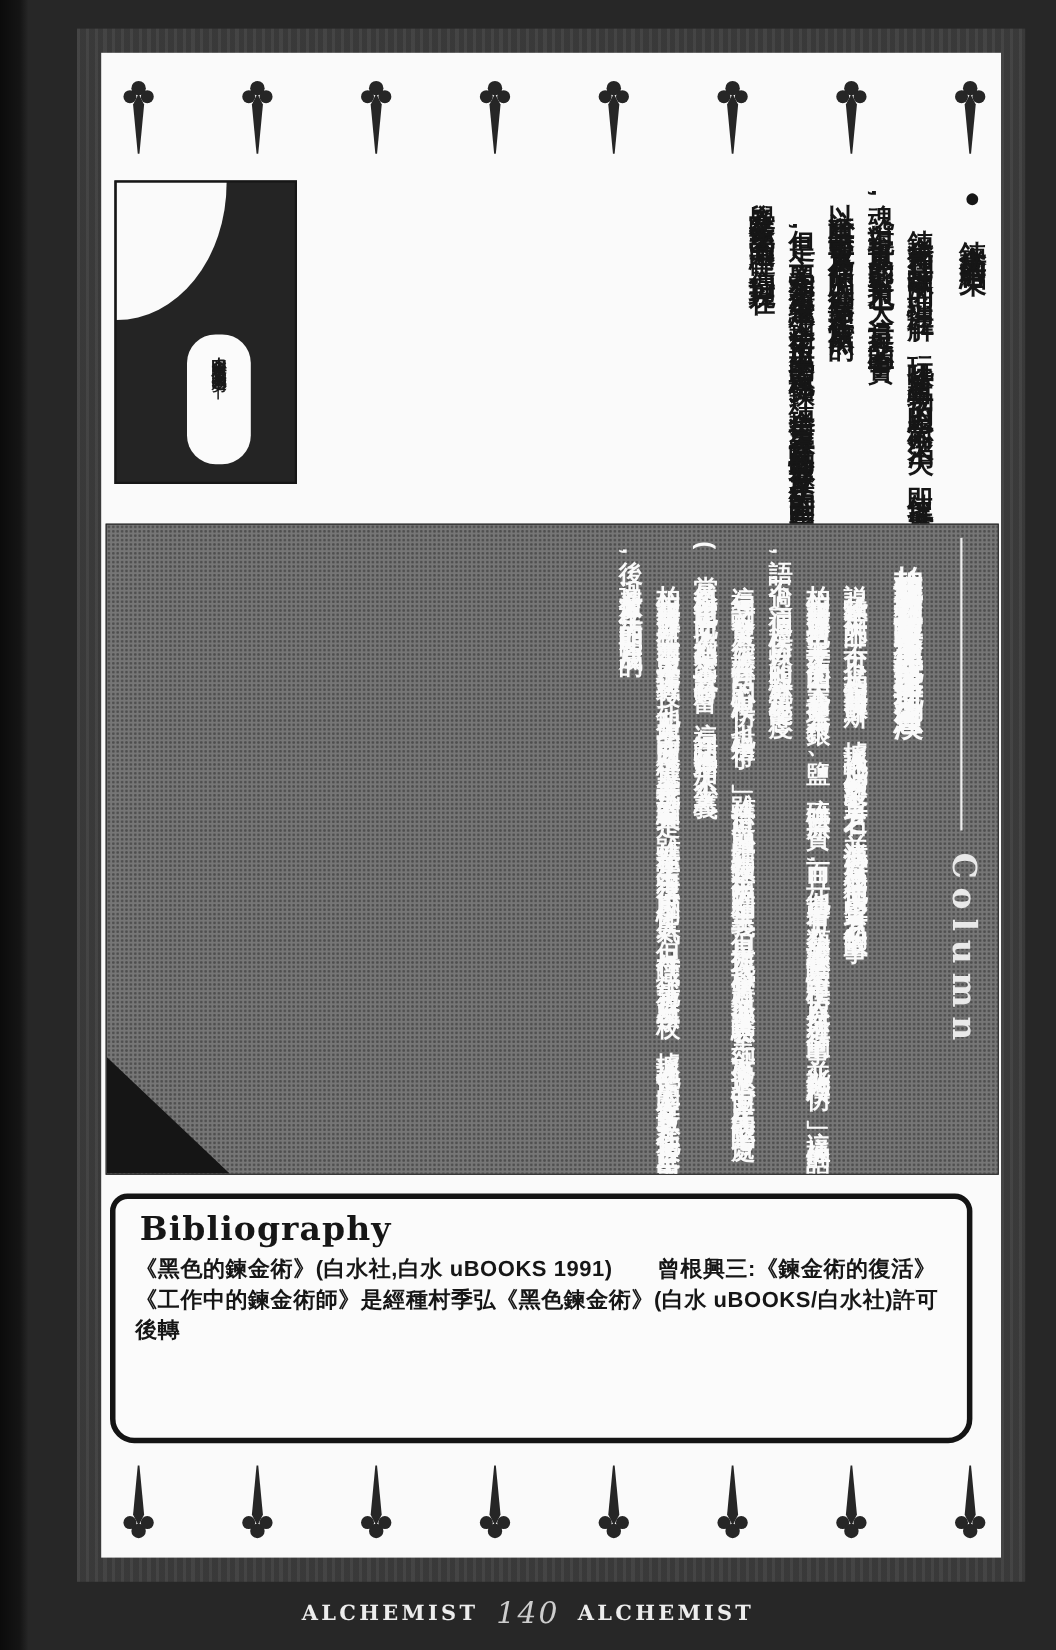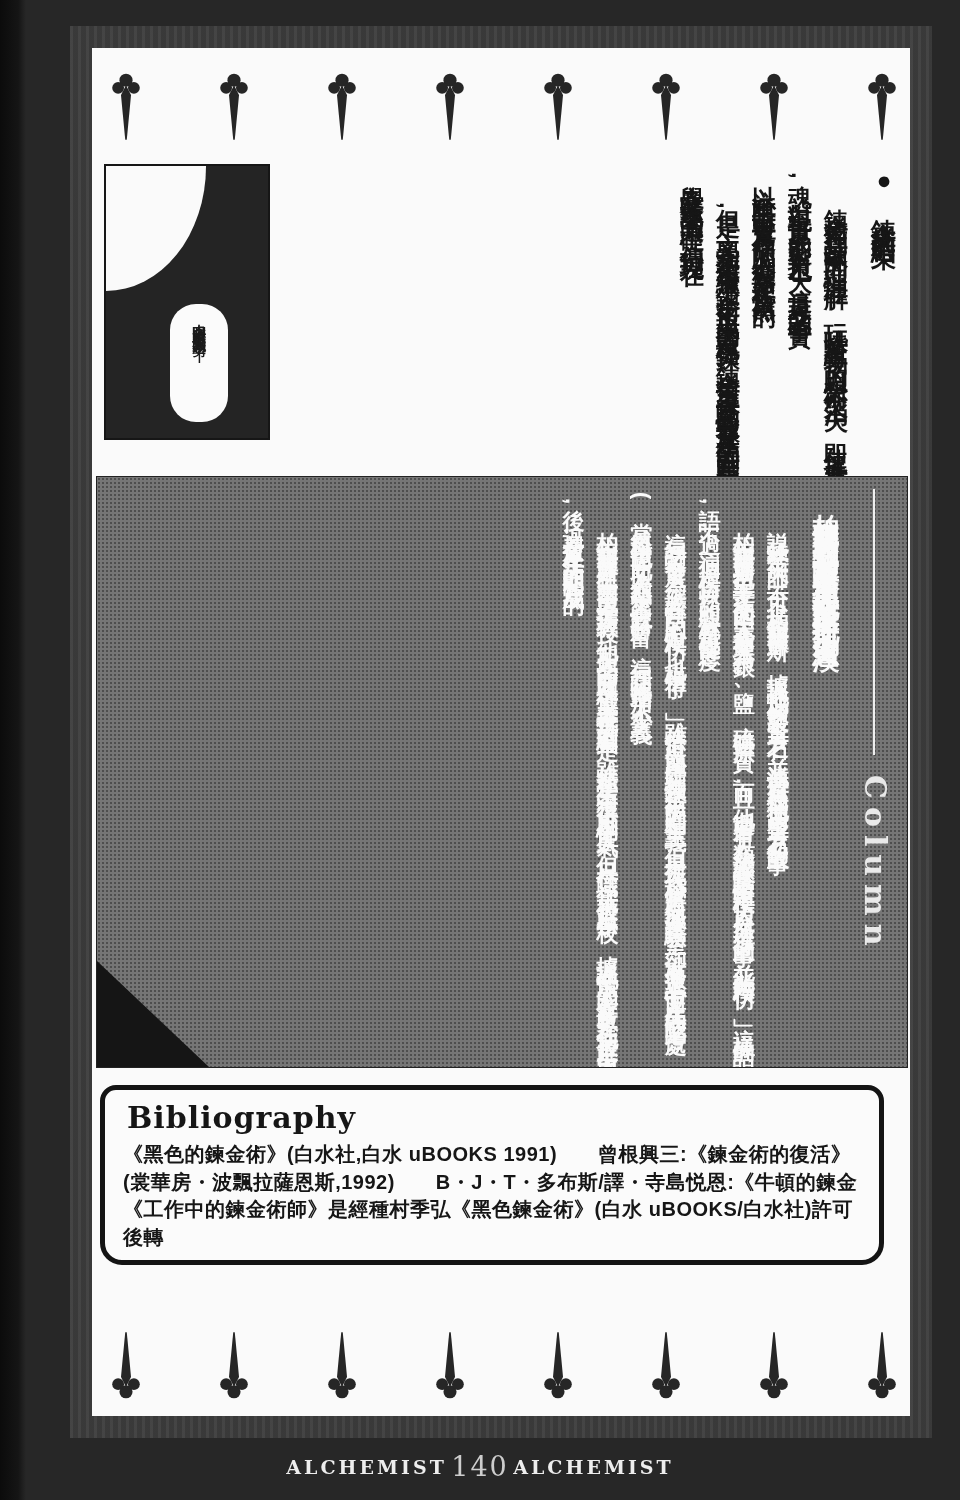--- a/index.html
+++ b/index.html
@@ -53,32 +53,32 @@
   .column-content{position:absolute;top:15px;right:60px;height:560px;max-width:700px;
     writing-mode:vertical-rl;text-orientation:mixed;}
   .col-title{font-size:27px;font-weight:800;letter-spacing:4px;line-height:1.26;
     margin:0 4px 0 14px;}
   .column-content p{font-size:22px;font-weight:600;letter-spacing:6px;line-height:1.55;
     margin:0;text-indent:1em;}
   .corner-fold{position:absolute;left:0;bottom:0;width:112px;height:106px;
     background:#151515;clip-path:polygon(0 0,100% 100%,0 100%);}
 
   
-  .bib-box{position:absolute;left:8px;top:1037px;width:784px;height:180px;
+  .bib-box{position:absolute;left:8px;top:1037px;width:784px;height:227px;
     background:#fbfbfb;border:5px solid #141414;border-radius:16px 16px 22px 22px;
     padding:8px 18px;box-sizing:border-box;overflow:hidden;}
   .bib-title{font-family:"DejaVu Serif",serif;font-size:30px;font-weight:900;
     letter-spacing:1px;color:#161616;margin:2px 0 6px 4px;}
   .bib-line{font-size:20px;font-weight:600;line-height:27.5px;letter-spacing:.5px;color:#161616;}
 
   
   .footer{position:absolute;left:0;bottom:18px;width:100%;text-align:center;color:#ededed;}
   .footer-brand{font-family:"DejaVu Serif",serif;font-weight:bold;font-size:19px;letter-spacing:3px;}
   .footer-num{font-family:"DejaVu Serif",serif;font-weight:400;font-size:27px;
-    color:#cdcdcd;margin:0 0;letter-spacing:2px;vertical-align:-2px;}
+    color:#cdcdcd;margin:0 12px;letter-spacing:2px;vertical-align:-2px;font-style:italic;}
 </style>
 </head>
 <body>
 
 <svg width="0" height="0" style="position:absolute" aria-hidden="true">
   <defs>
     <symbol id="orn-shape" viewBox="0 0 28 64">
       <circle cx="14" cy="7.5" r="6"></circle>
       <circle cx="6.8" cy="14.5" r="5.4"></circle>
       <circle cx="21.2" cy="14.5" r="5.4"></circle>
@@ -143,21 +143,20 @@
         <p>柏拉塞爾蘇斯把亞里士多德的四大元素整理為水銀、鹽、硫磺三原質。而且,他還留有「人類應該在實驗室中模仿大自然所進行的事,並能夠模仿。」這樣的話語,不過,這個「模仿自然」的想法就是科學態度。</p>
         <p>這句話又可發展為「應該在自己的心中模仿,也模仿得了。」雖然這可以簡單歸結為鍊金術中的精神主義,但是從現代科學將自然搬進實驗室,卻没有搬進心中而産生的缺陷考處,(當然科學也因此而為人類帶來了豐裕財富),這句話陡然增加了不少意義。</p>
         <p>柏拉塞爾蘇斯在巴塞爾大學擔任教授,他和大學的腐敗及權威主義抗爭的結果是,雖然在學生中獲得了壓倒性人氣,但只任職一年就被趕出學校。據説他留下的著作多數是在他被趕出大學後,過着放逐生活的期間寫成的。</p>
       </div>
       <div class="corner-fold"></div>
     </div>
 
     <div class="bib-box">
       <div class="bib-title">Bibliography</div>
       <div class="bib-line">《黑色的鍊金術》(白水社,白水 uBOOKS 1991)　　曾根興三:《鍊金術的復活》</div>
-      <div class="bib-line">(裳華房・波飄拉薩恩斯,1992)　　B・J・T・多布斯/譯・寺島悦恩:《牛頓的鍊金</div>
       <div class="bib-line">《工作中的鍊金術師》是經種村季弘《黑色鍊金術》(白水 uBOOKS/白水社)許可後轉</div>
 
     </div>
 
     <div class="orn-row bottom">
       <svg class="orn flip" viewBox="0 0 28 64">
           <use href="#orn-shape"></use>
         </svg>
       <svg class="orn flip" viewBox="0 0 28 64">
           <use href="#orn-shape"></use>

